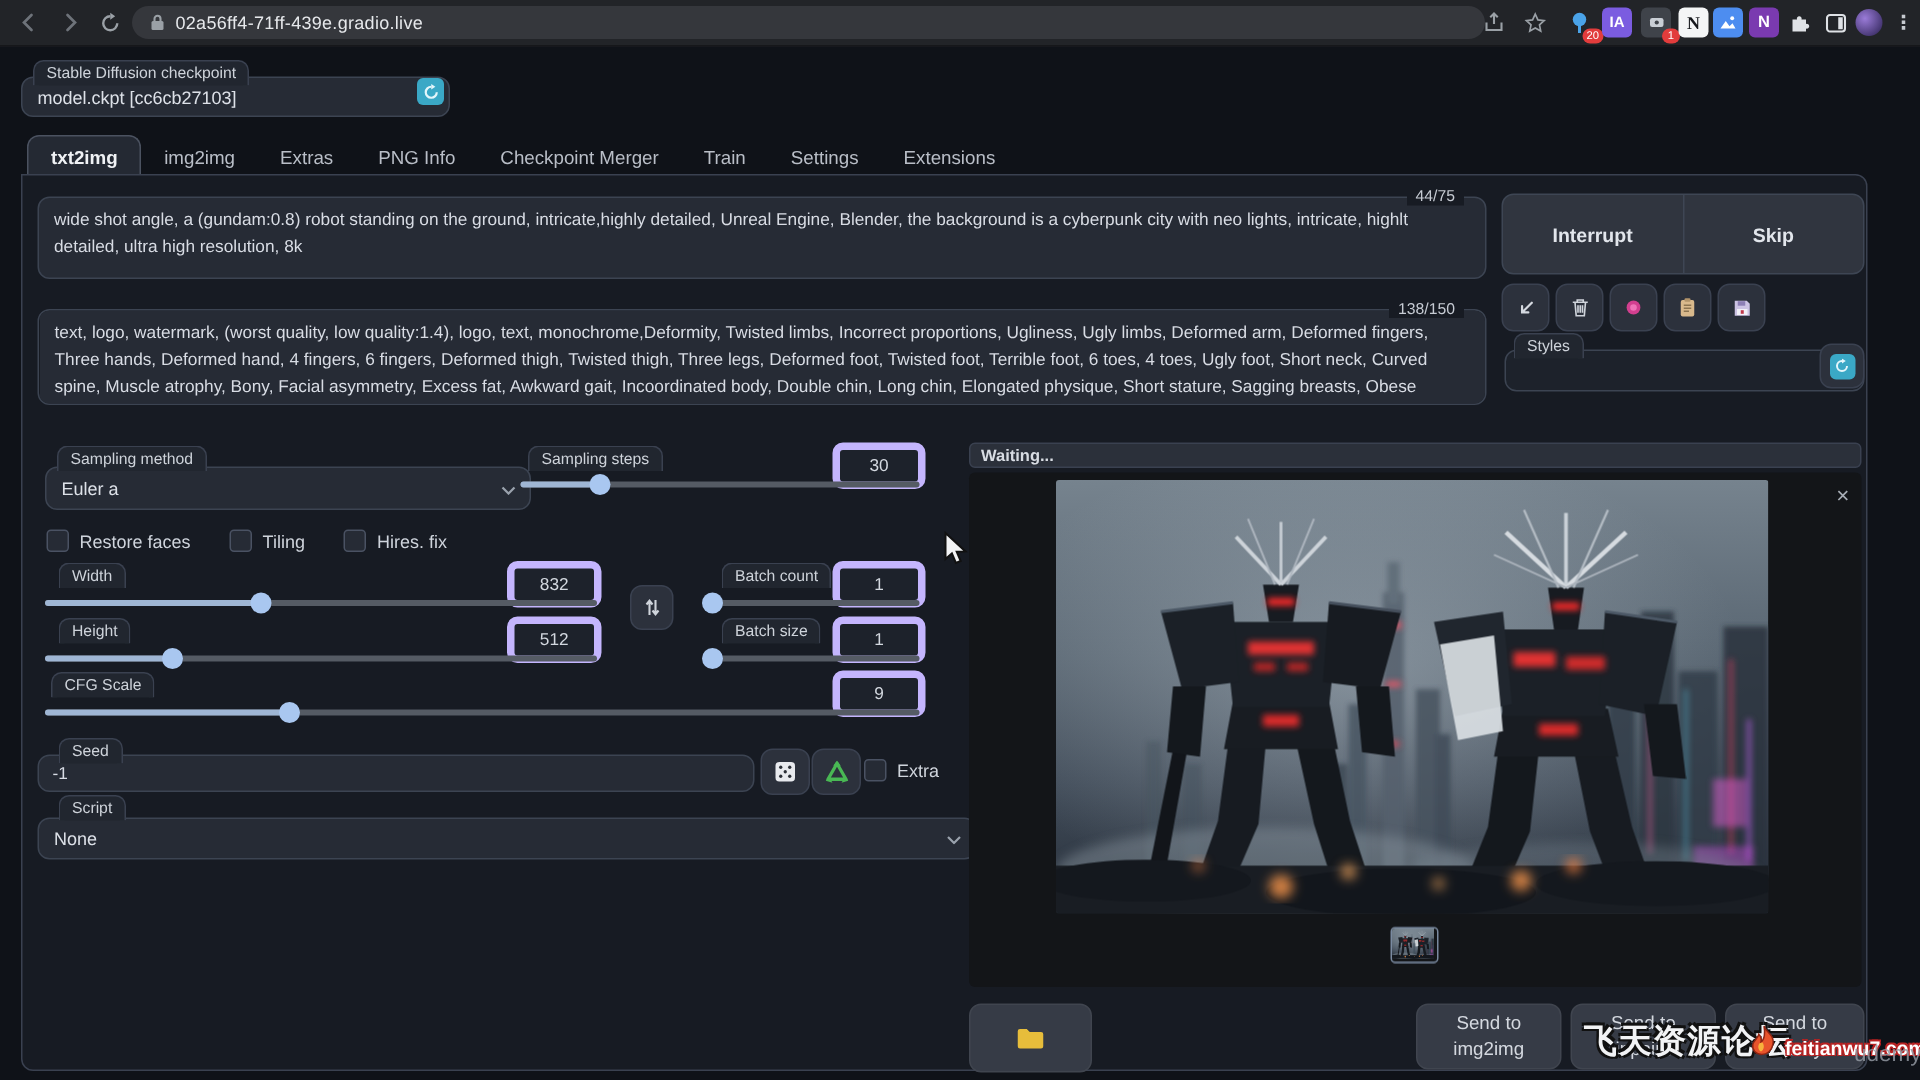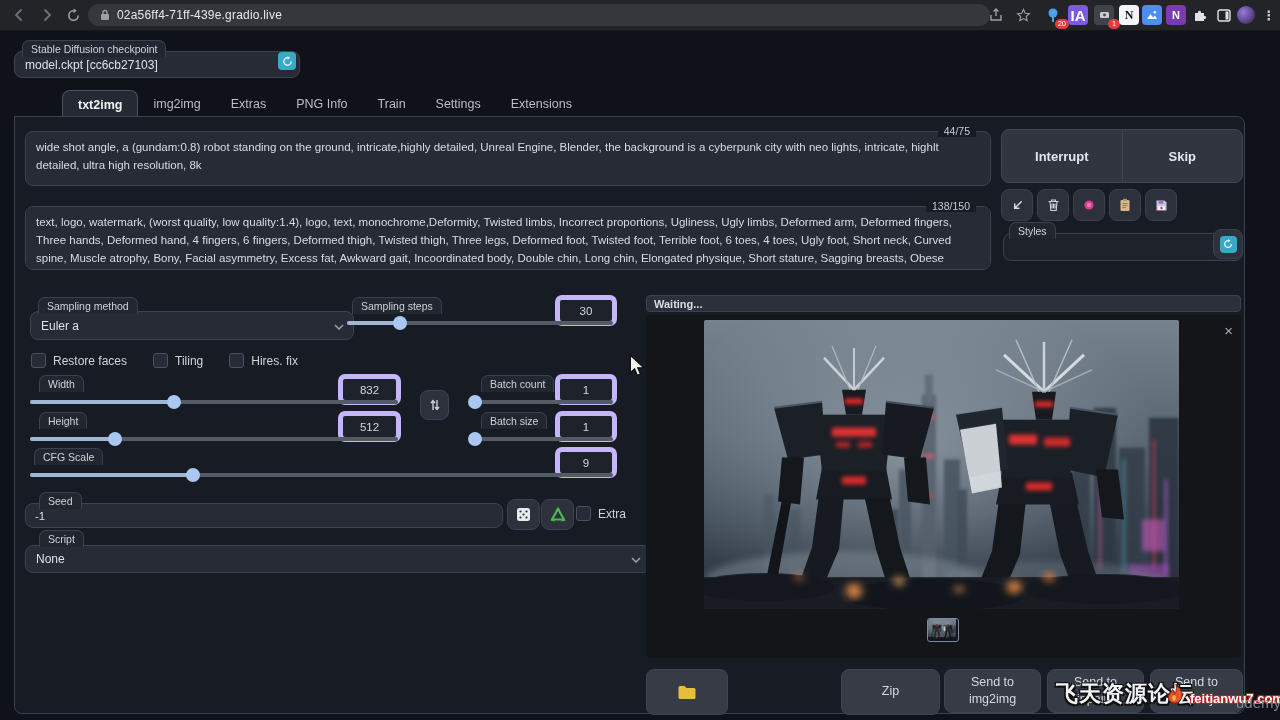--- a/index.html
+++ b/index.html
@@ -31,21 +31,21 @@
   .slider .thumb{position:absolute;top:-1px;width:14px;height:14px;border-radius:50%;background:#a9c7f0;transform:translateX(-50%);}
   .cbox{width:13px;height:13px;background:#262b35;border:1px solid #4a5263;border-radius:3px;display:inline-block;flex:none;}
   .cblabel{font-size:12px;color:#cfd4dc;margin-left:7px;}
   .sqbtn{position:absolute;background:#2c313c;border:1px solid #3a4150;border-radius:8px;
          display:flex;align-items:center;justify-content:center;}
   .bigbtn{position:absolute;background:#363b46;border:1px solid #40454f;border-radius:8px;
           display:flex;align-items:center;justify-content:center;text-align:center;
           font-size:12.5px;font-weight:500;color:#d4d8df;line-height:1.4;}
   .counter{position:absolute;z-index:3;background:#171b23;padding:0 6px;font-size:10.5px;color:#c6cbd3;}
 
-  .tabs{position:absolute;left:18px;top:90px;display:flex;align-items:flex-start;gap:0;margin-left:44px;}
+  .tabs{position:absolute;left:18px;top:90px;display:flex;align-items:center;gap:0;}
   .tab{padding:7px 15px;font-size:12.5px;color:#b9bec7;white-space:nowrap;}
   .tab.sel{border:1px solid #4b5260;border-bottom-color:#171b23;background:#242933;border-radius:8px 8px 0 0;
            color:#f0f2f5;font-weight:bold;}
 
   .panel{position:absolute;left:14px;top:116px;width:1229px;height:596px;background:#171b23;
          border:1px solid #3a4150;border-radius:0 8px 8px 8px;}
   textarea.prompt{position:absolute;background:#262b35;border:1px solid #3c4452;border-radius:8px;
          color:#d8dce4;font-size:11.5px;line-height:1.55;padding:7px 10px;resize:none;outline:none;
          font-family:"Liberation Sans","DejaVu Sans",sans-serif;box-sizing:border-box;}
 
@@ -99,21 +99,21 @@
         </svg>
     </div>
     <div class="extbtn" style="left:1043px">
       <svg width="14" height="16" viewBox="0 0 14 16">
           <circle cx="7" cy="6" r="4.5" fill="#4aa3e8"></circle>
           <path d="M7 10 L7 15" stroke="#4aa3e8" stroke-width="2"></path>
         </svg>
       <span class="badge">20</span>
     </div>
     <div class="extbtn" style="left:1068px;background:#7b5ce0;color:#fff">
-      <span style="font-size:15px">IA</span>
+      <span style="font-size:10px">IA</span>
     </div>
     <div class="extbtn" style="left:1094px;background:#3f434a">
       <svg width="11" height="11" viewBox="0 0 11 11">
           <rect x="1" y="2" width="9" height="6" rx="1.5" fill="#c9ced5"></rect>
           <circle cx="5.5" cy="5" r="1.4" fill="#3f434a"></circle>
         </svg>
       <span class="badge">1</span>
     </div>
     <div class="extbtn" style="left:1119px;background:#f4f5f6;color:#16181c;font-family:'Liberation Serif',serif">
       <span style="font-size:12px;font-weight:bold">N</span>
@@ -160,20 +160,21 @@
         <path d="M10 6 A4 4 0 1 1 6 2" stroke="#e3f6fb" stroke-width="1.6" fill="none"></path>
         <path d="M6 0 L9 2 L6 4 Z" fill="#e3f6fb"></path>
       </svg>
   </div>
 
   <div class="tabs">
     <div class="tab sel">txt2img</div>
     <div class="tab">img2img</div>
     <div class="tab">Extras</div>
     <div class="tab">PNG Info</div>
+    <div class="tab">Checkpoint Merger</div>
     <div class="tab">Train</div>
     <div class="tab">Settings</div>
     <div class="tab">Extensions</div>
   </div>
 
   <div class="panel">
 
     <span class="counter" style="top:8px;right:268px">44/75</span>
     <textarea class="prompt" style="left: 10px; top: 14px; width: 966px; height: 55px;">wide shot angle, a (gundam:0.8) robot standing on the ground, intricate,highly detailed, Unreal Engine, Blender, the background is a cyberpunk city with neo lights, intricate, highlt detailed, ultra high resolution, 8k</textarea>
 
@@ -481,21 +482,20 @@
             <use href="#robot-scene"></use>
           </svg>
       </div>
     </div>
 
     <div class="bigbtn" style="left:631px;top:552px;width:80px;height:44px">
       <svg width="20" height="16" viewBox="0 0 20 16">
           <path d="M1.5 3.5 a1.5 1.5 0 0 1 1.5 -1.5 h4.5 l2 2 h7.5 a1.5 1.5 0 0 1 1.5 1.5 v8 a1.5 1.5 0 0 1 -1.5 1.5 h-14 a1.5 1.5 0 0 1 -1.5 -1.5 Z" fill="#e7bd3b"></path>
         </svg>
     </div>
-    <div class="bigbtn" style="left:826px;top:552px;width:97px;height:44px">Zip</div>
     <div class="bigbtn" style="left:929px;top:552px;width:97px;height:44px;padding:0 14px;box-sizing:border-box">Send to img2img</div>
     <div class="bigbtn" style="left:1032px;top:552px;width:97px;height:44px;padding:0 14px;box-sizing:border-box">Send to inpaint</div>
     <div class="bigbtn" style="left:1135px;top:552px;width:93px;height:44px;padding:0 10px;box-sizing:border-box">Send to udemy</div>
   </div>
 
   <div class="scrollbar">
       <div class="scrollthumb"></div>
     </div>
 
   <div class="watermark-site">飞天资源论坛</div>

